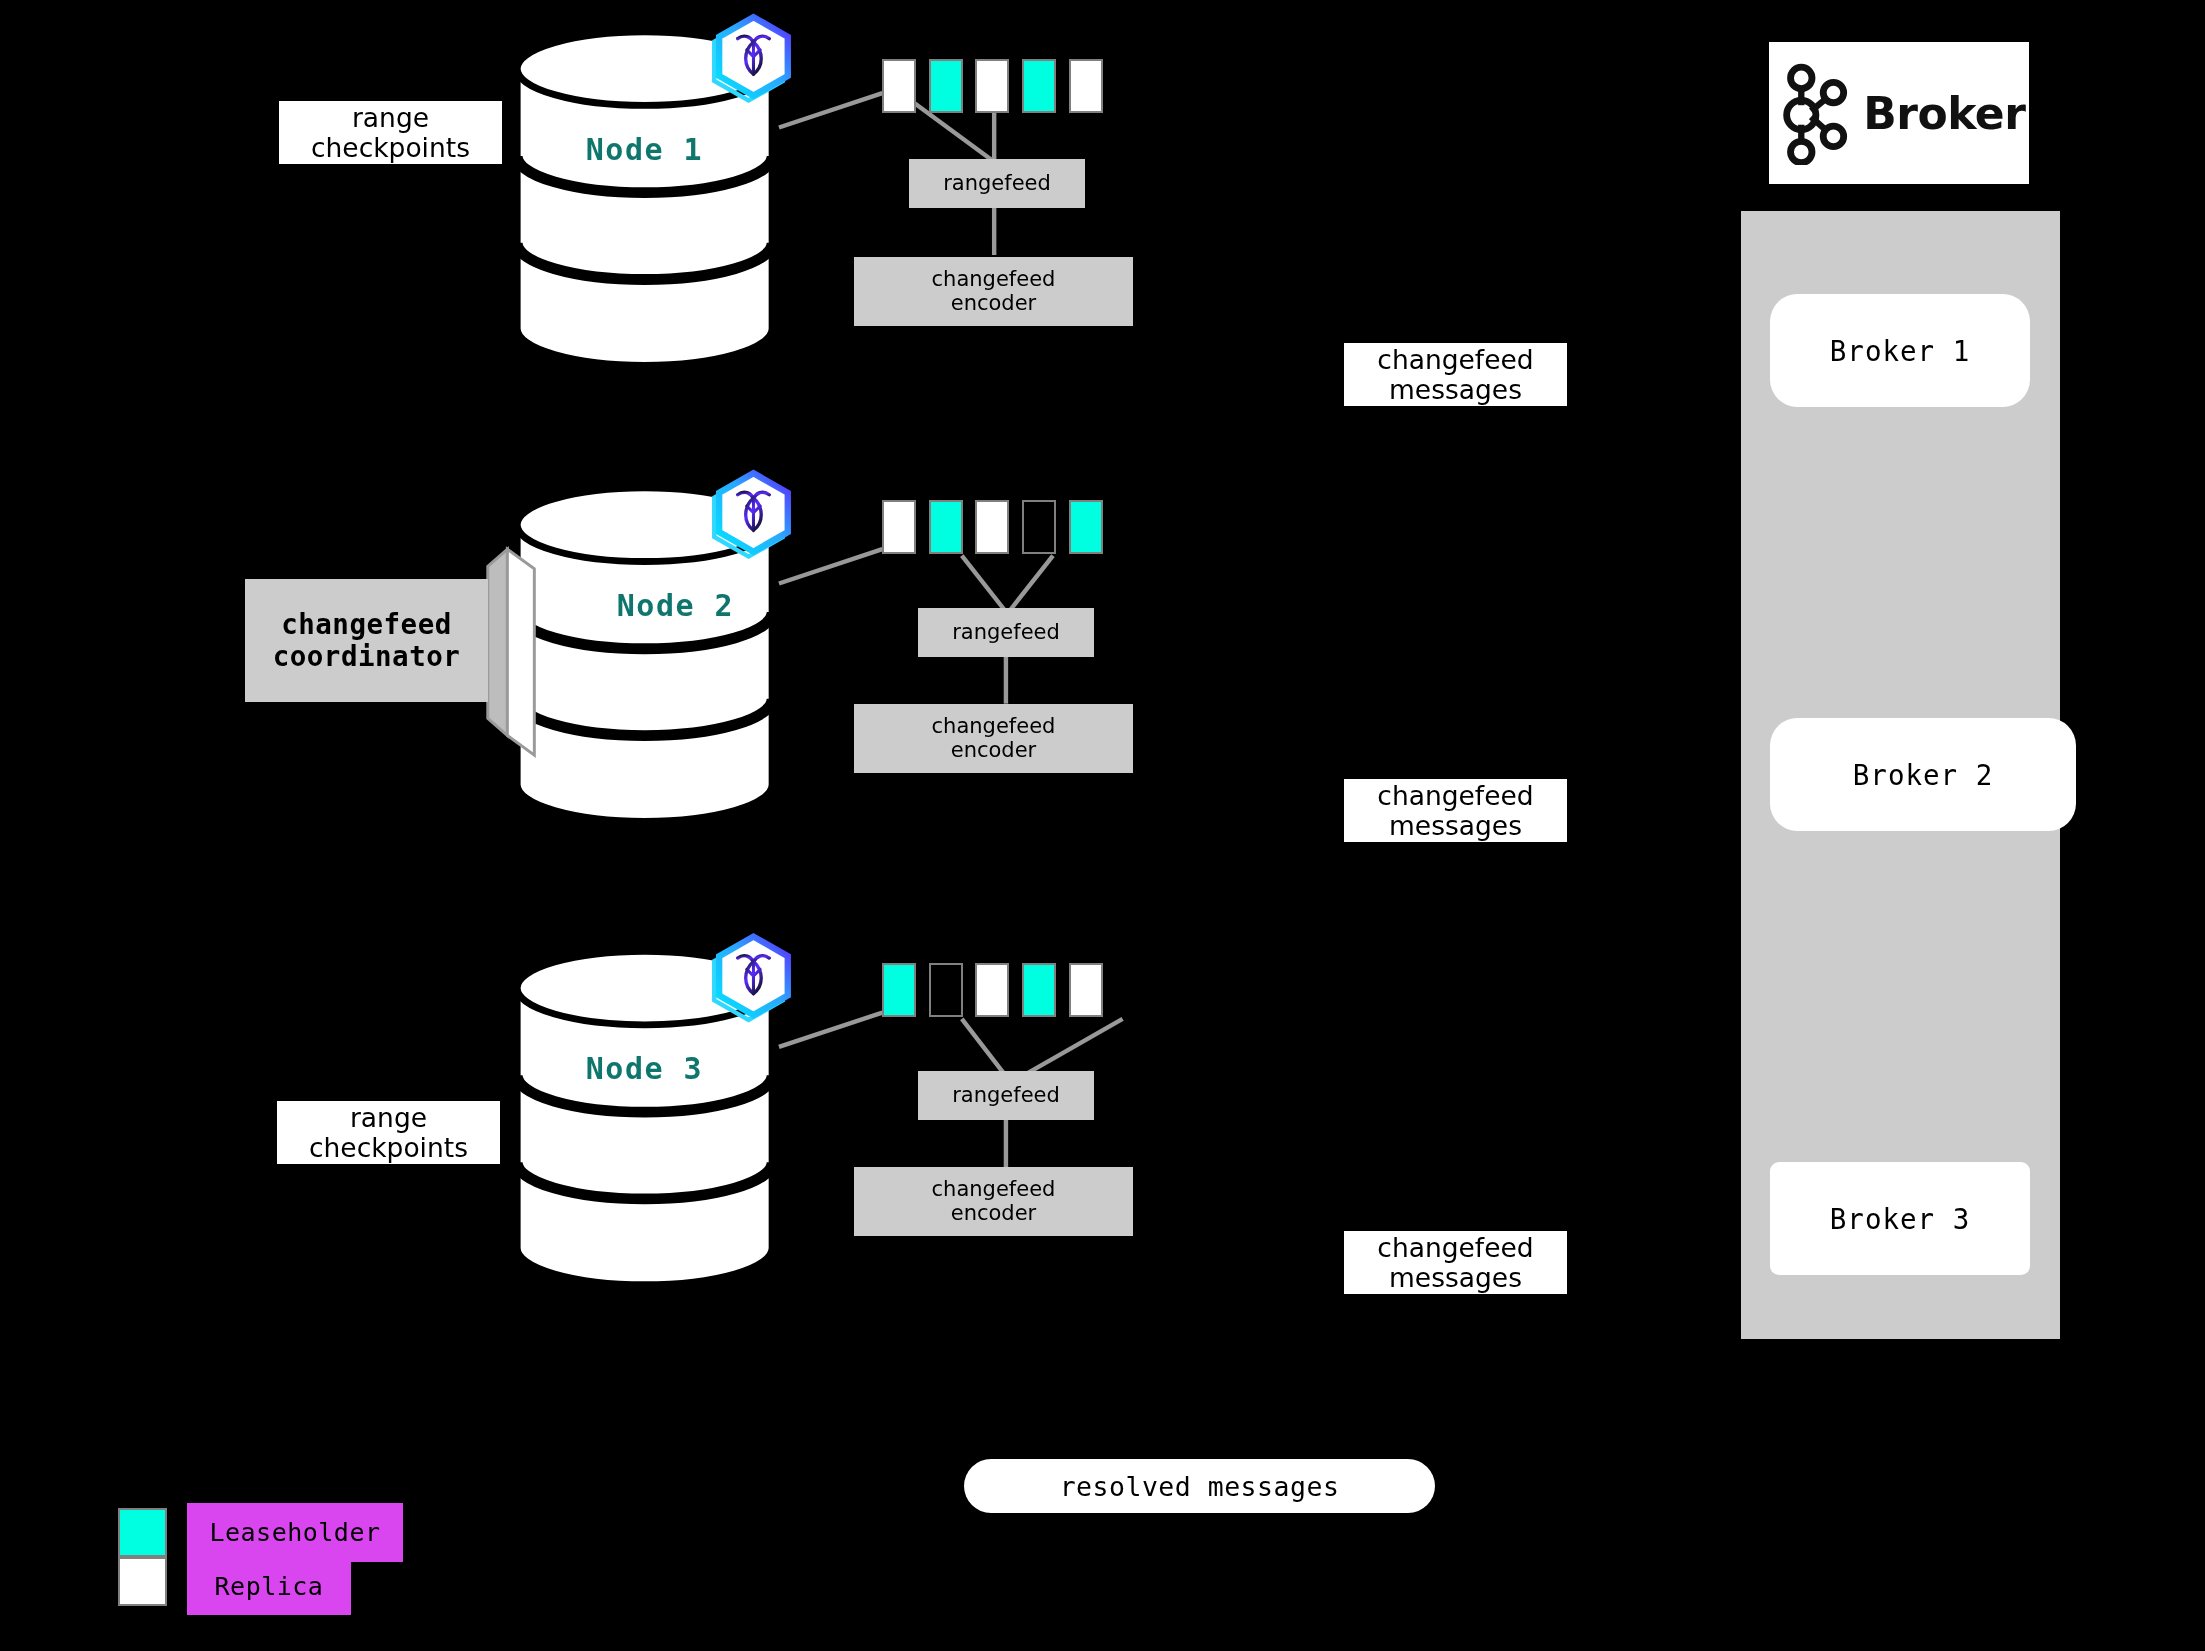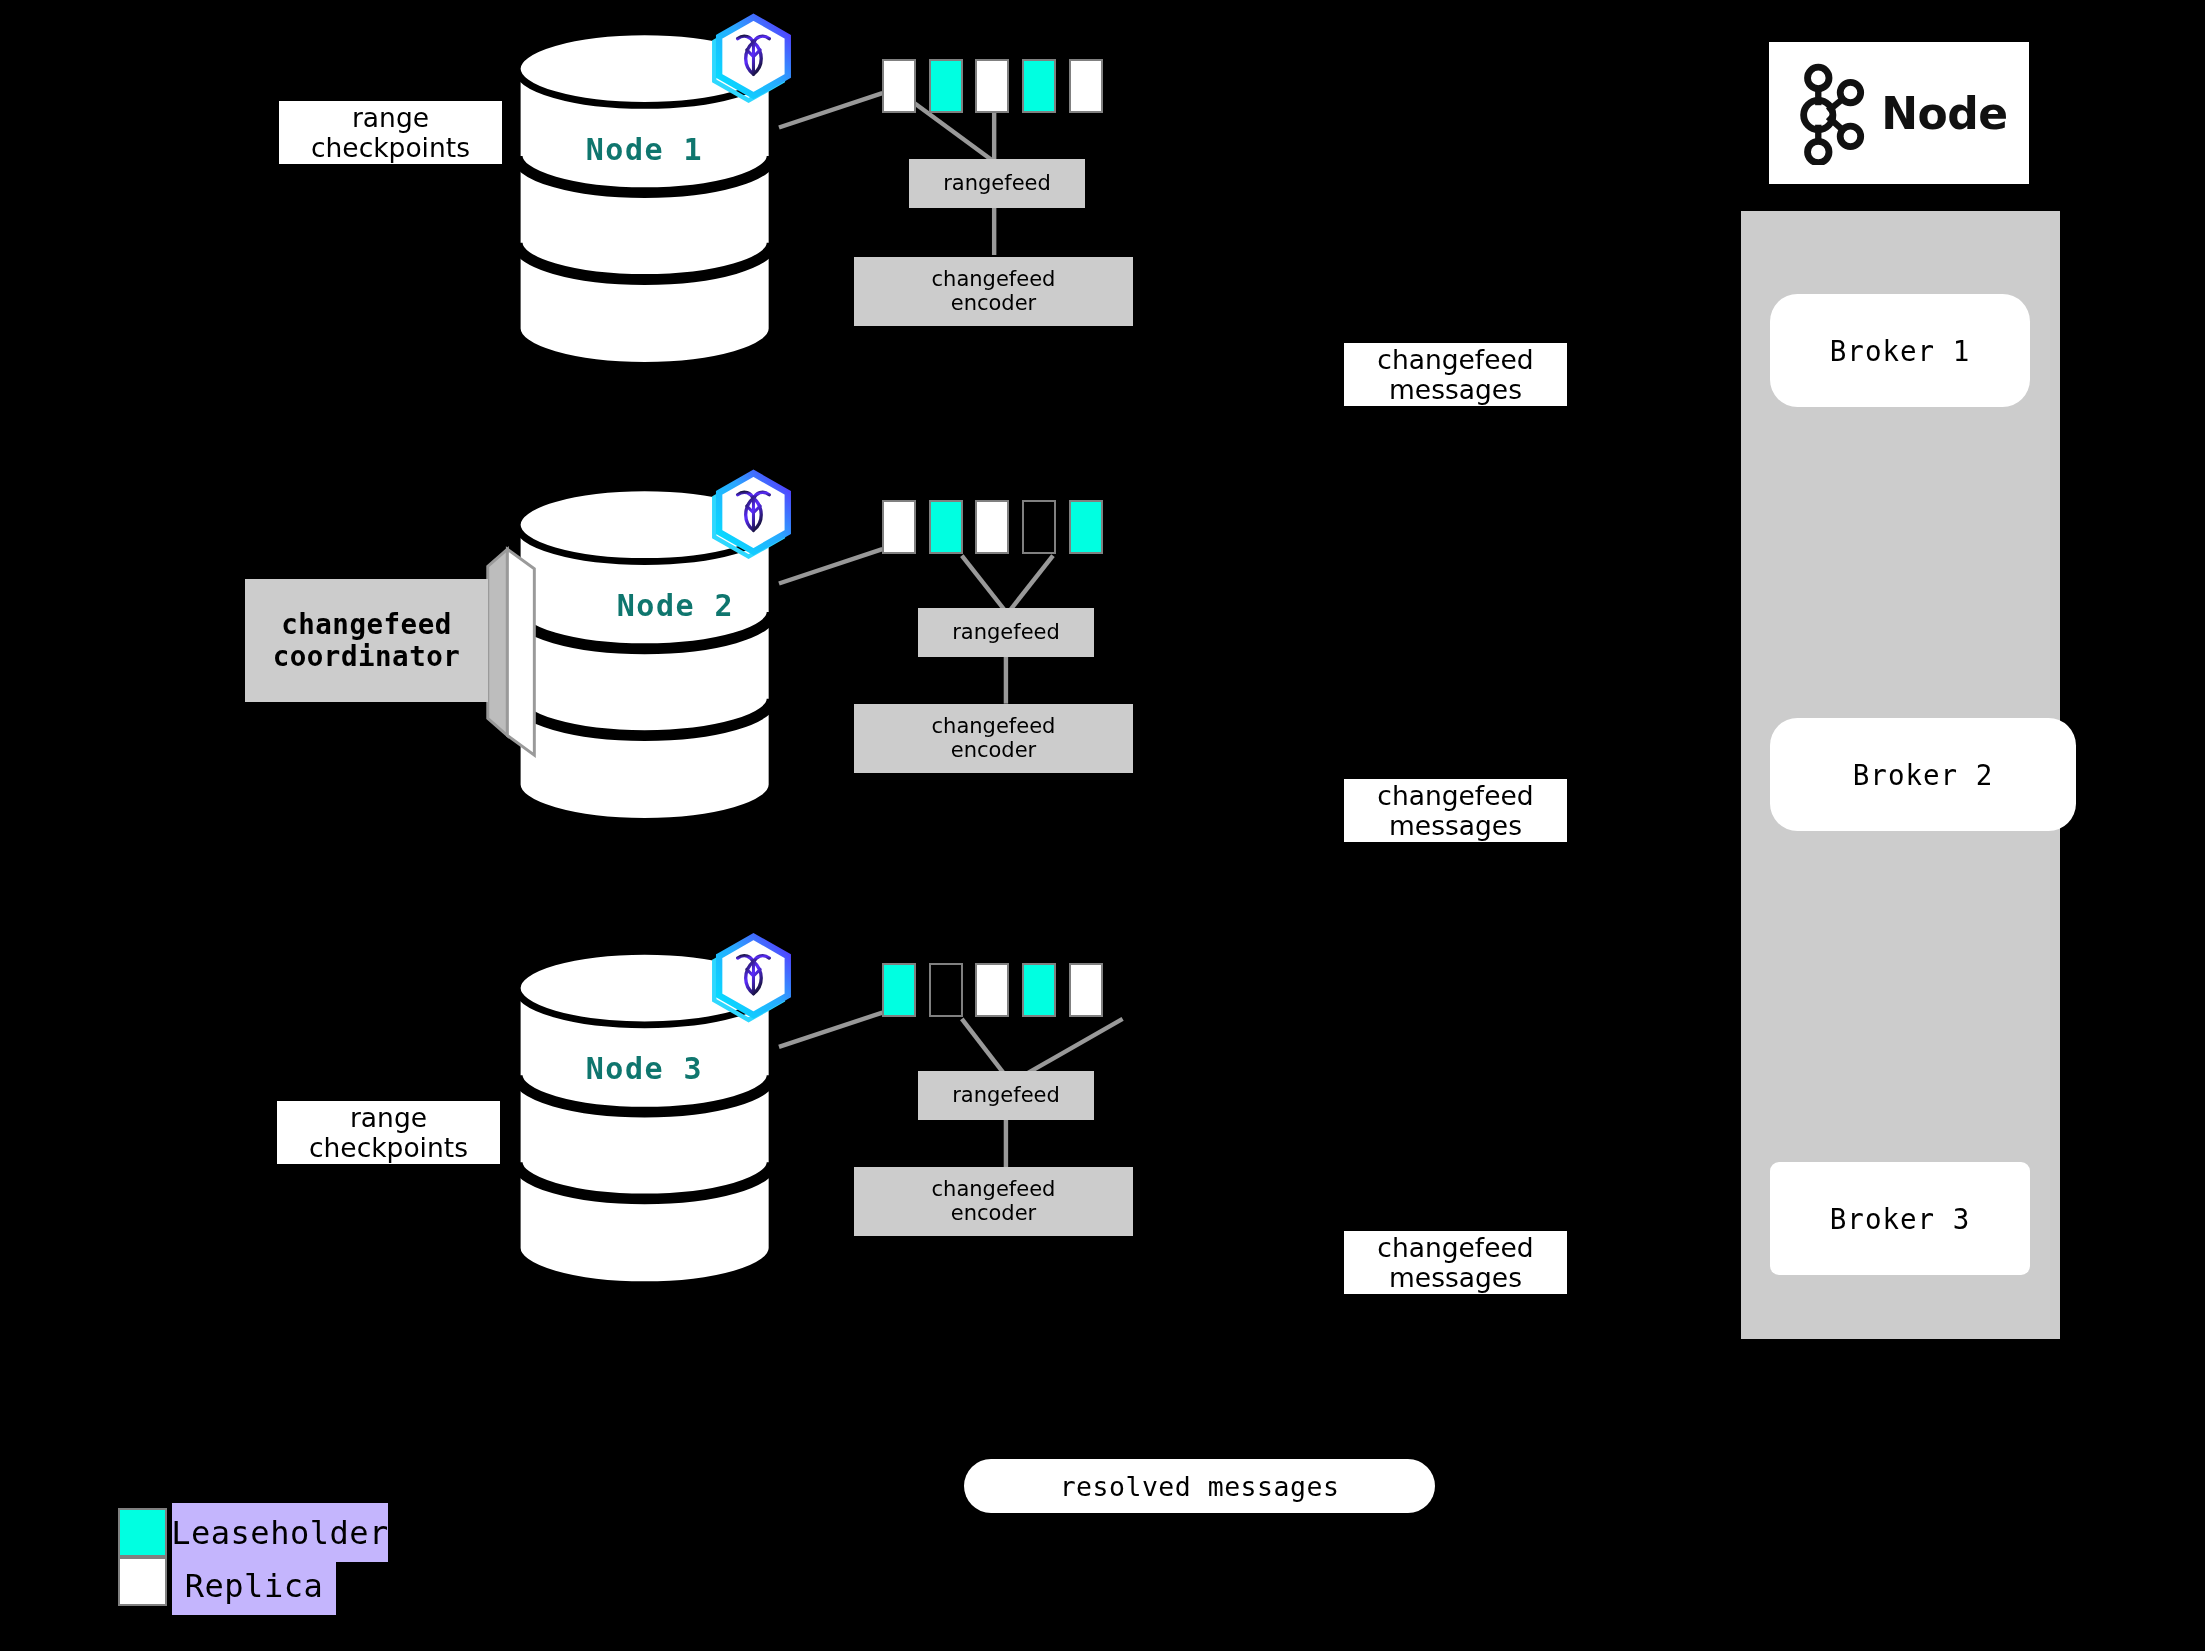--- a/index.html
+++ b/index.html
@@ -50,23 +50,23 @@
          font-size:27.5px;color:#000;letter-spacing:0.5px;}
 
   
   .pill{background:#ffffff;border-radius:490px;display:flex;
         align-items:center;justify-content:center;color:#000;
         font-family:"DejaVu Sans Mono", monospace;font-size:26.5px;
         letter-spacing:0.5px;}
 
   
   .lgswatch{border:2.9px solid #808080;box-sizing:border-box;}
-  .lgtext{background:#c4b5fd;color:#000;display:flex;align-items:center;
+  .lgtext{background:#d946ef;color:#000;display:flex;align-items:center;
           justify-content:center;font-family:"DejaVu Sans Mono", monospace;
-          font-size:32px;letter-spacing:0.5px;}
+          font-size:25px;letter-spacing:0.5px;margin-left:15px;}
 </style>
 </head>
 <body>
 
 <div class="stage">
 
   <svg class="layer" viewBox="0 0 4498 3369" preserveAspectRatio="none">
     <defs>
       <linearGradient id="hexgrad" x1="0" y1="1" x2="1" y2="0">
         <stop offset="0%" stop-color="#00e5ff"></stop>
@@ -245,21 +245,21 @@
         <line x1="58" y1="128" x2="58" y2="168"></line>
         <line x1="78" y1="100" x2="112" y2="72"></line>
         <line x1="78" y1="112" x2="112" y2="142"></line>
       </g>
       <circle cx="58" cy="32" r="22" fill="none" stroke="#111" stroke-width="14"></circle>
       <circle cx="58" cy="108" r="30" fill="none" stroke="#111" stroke-width="14"></circle>
       <circle cx="58" cy="184" r="22" fill="none" stroke="#111" stroke-width="14"></circle>
       <circle cx="124" cy="62" r="21" fill="none" stroke="#111" stroke-width="14"></circle>
       <circle cx="124" cy="152" r="21" fill="none" stroke="#111" stroke-width="14"></circle>
     </svg>
-    <span class="ktext">Node</span>
+    <span class="ktext">Broker</span>
   </div>
 
   <div class="abs kpanel" style="left:1741px;top:211px;width:319px;height:1128px;"></div>
 
   <div class="abs broker" style="left:1770px;top:294px;width:260px;height:113px;">Broker 1</div>
   <div class="abs broker" style="left:1770px;top:718px;width:306px;height:113px;">Broker 2</div>
   <div class="abs broker" style="left:1770px;top:1162px;width:260px;height:113px;border-radius:9px;">Broker 3</div>
 
   <div class="abs pill" style="left:964px;top:1459px;width:471px;height:54px;">resolved messages</div>
 

